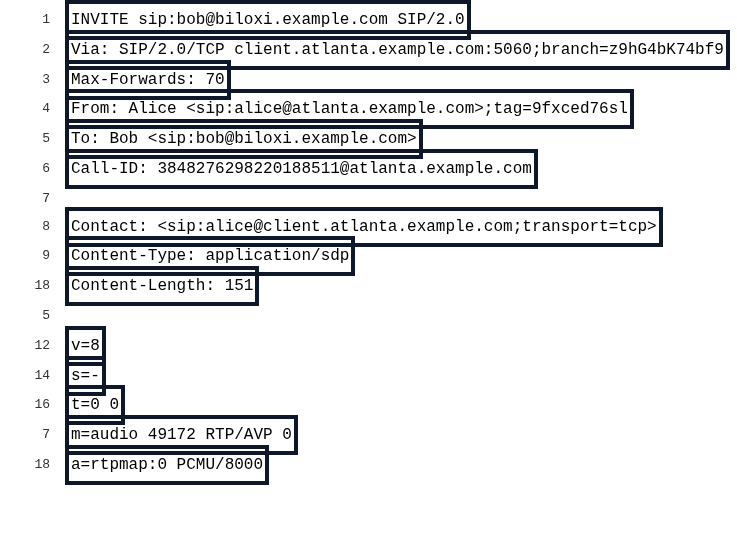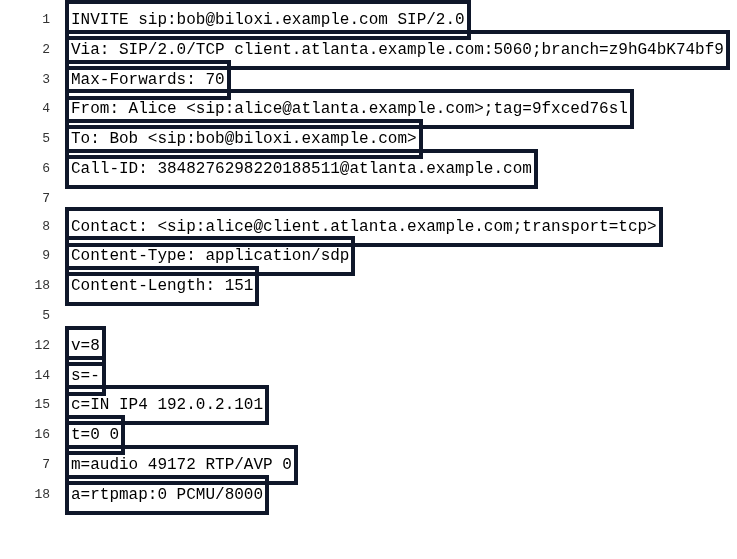--- a/index.html
+++ b/index.html
@@ -86,24 +86,20 @@
     </div>
     <div class="line">
       <span class="lineno">12</span>
       <span class="content"><span class="hl">v=8</span></span>
     </div>
     <div class="line">
       <span class="lineno">14</span>
       <span class="content"><span class="hl">s=-</span></span>
     </div>
     <div class="line">
-      <span class="lineno">15</span>
-      <span class="content"><span class="hl">c=IN IP4 192.0.2.101</span></span>
-    </div>
-    <div class="line">
       <span class="lineno">16</span>
       <span class="content"><span class="hl">t=0 0</span></span>
     </div>
     <div class="line">
       <span class="lineno">7</span>
       <span class="content"><span class="hl">m=audio 49172 RTP/AVP 0</span></span>
     </div>
     <div class="line">
       <span class="lineno">18</span>
       <span class="content"><span class="hl">a=rtpmap:0 PCMU/8000</span></span>

